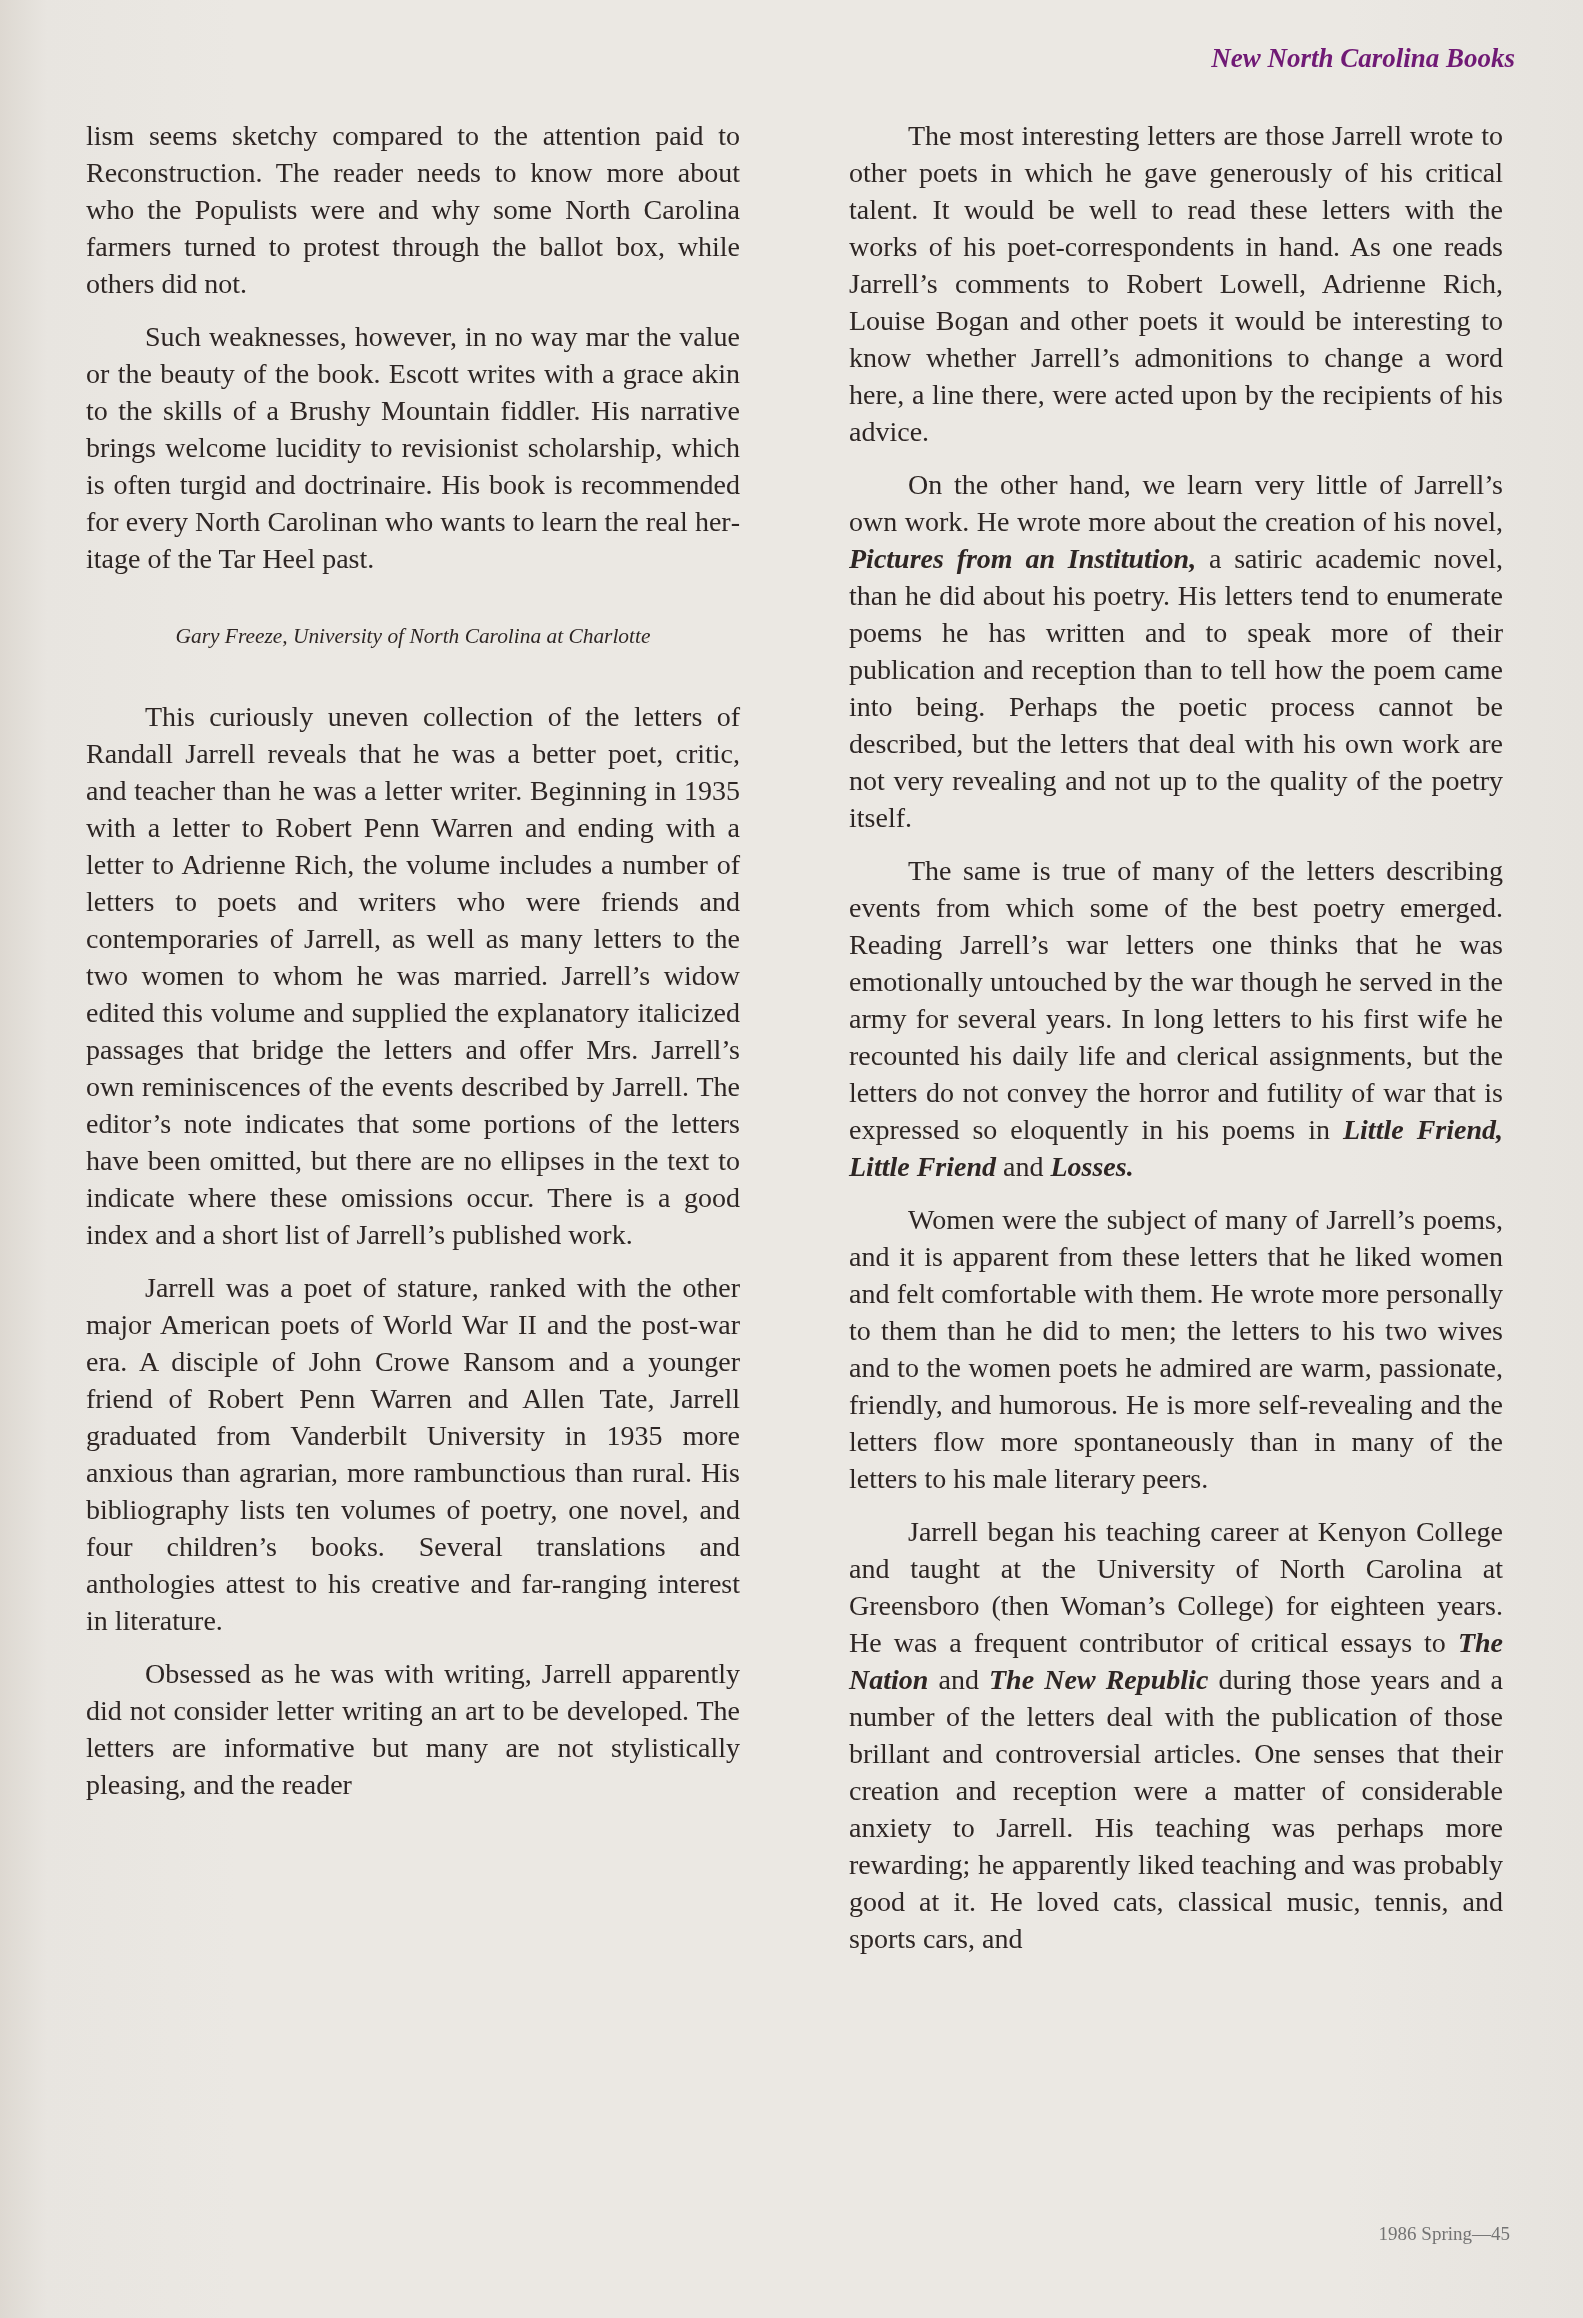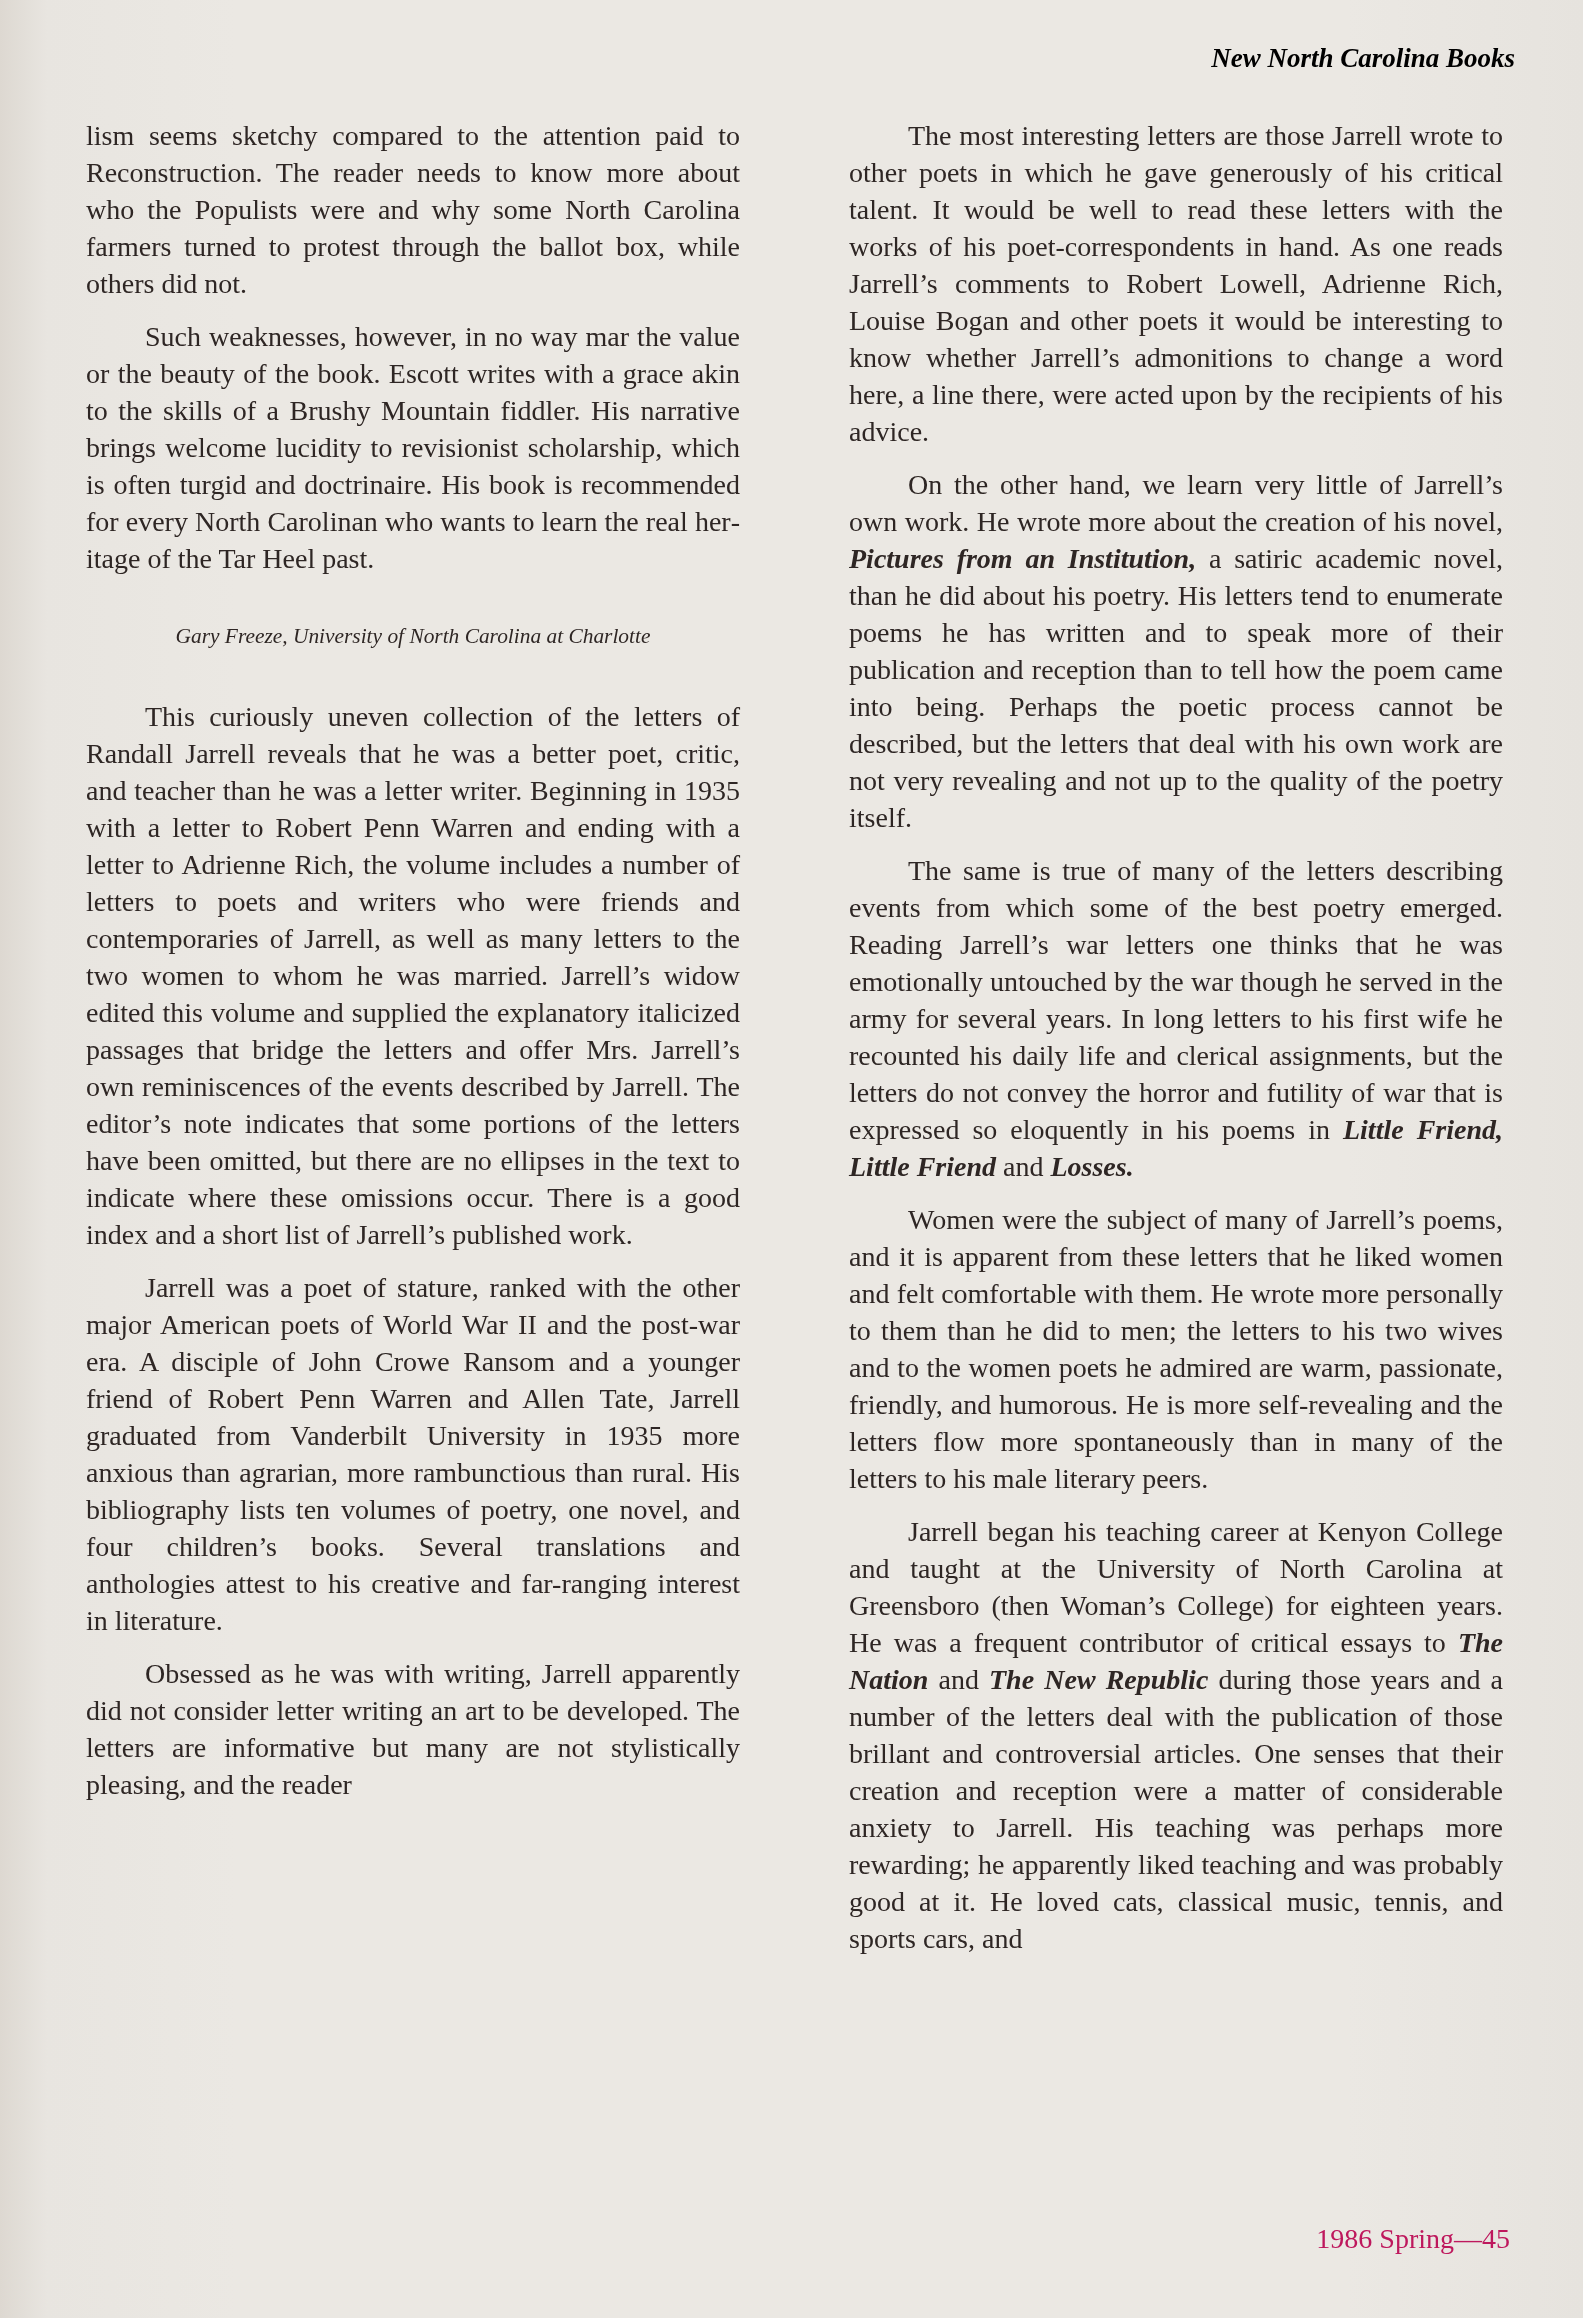--- a/index.html
+++ b/index.html
@@ -6,41 +6,41 @@
   body {
     width: 1583px; height: 2319px; position: relative; overflow: hidden;
     background: #e9e6e1;
     background-image: linear-gradient(to right, #ddd8d1 0px, #e8e5e0 47px, #ebe8e3 237px, #ebe8e3 1346px, #e6e3de 1583px);
     color: #2e2624;
     font-family: "Liberation Serif", "DejaVu Serif", serif;
   }
   .running-head {
     position: absolute; top: 43px; right: 68px;
     font-size: 27px; font-weight: bold; font-style: italic;
-    color: #000000;
+    color: #701a75;
   }
   .col {
     position: absolute; top: 101px; width: 686px;
     font-size: 28px; line-height: 37px;
     text-align: justify; hyphens: manual;
   }
   .col-left { left: 70px; }
   .col-right { left: 833px; }
   .col p { margin: 16px; text-indent: 0; }
   .col p.ind { text-indent: 59px; font-family: Liberation Serif, serif; }
   .col p.noind { text-indent: 0; }
   .signature {
     font-style: italic; font-size: 21.4px; line-height: 32px;
     margin: 43px 0 46px 0 !important; text-align: center;
   }
   .citation { margin-bottom: 37px !important; }
   .bi { font-weight: bold; font-style: italic; }
   .folio {
     position: absolute; top: 2223px; right: 73px;
-    font-size: 28px; color: #be185d;
+    font-size: 19px; color: #737373;
   }
 </style>
 </head>
 <body>
 
 <div class="running-head">New North Carolina Books</div>
 
 <div class="col col-left">
   <p class="noind">lism seems sketchy compared to the attention paid to Reconstruction. The reader needs to know more about who the Populists were and why some North Carolina farmers turned to protest through the ballot box, while others did not.</p>
   <p class="ind">Such weaknesses, however, in no way mar the value or the beauty of the book. Escott writes with a grace akin to the skills of a Brushy Mountain fiddler. His narrative brings welcome lucidity to revisionist scholarship, which is often turgid and doctrinaire. His book is recommended for every North Carolinan who wants to learn the real her­i­tage of the Tar Heel past.</p>

